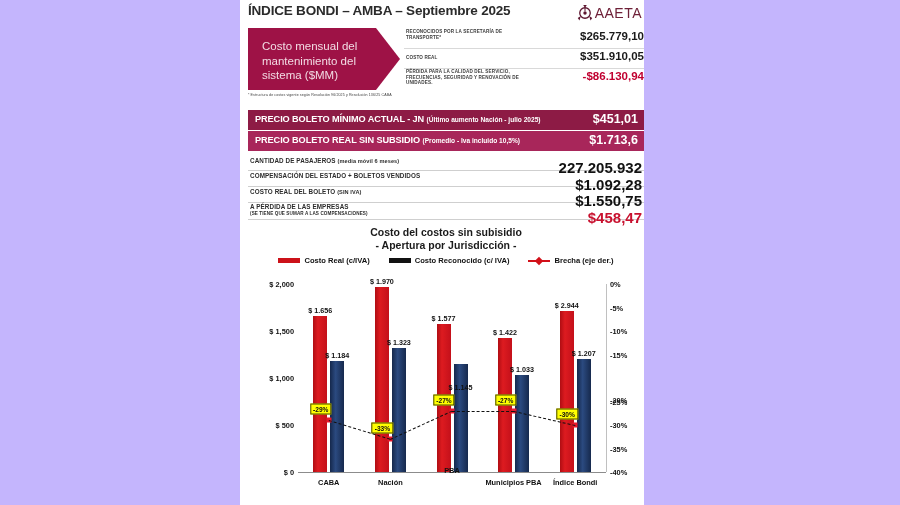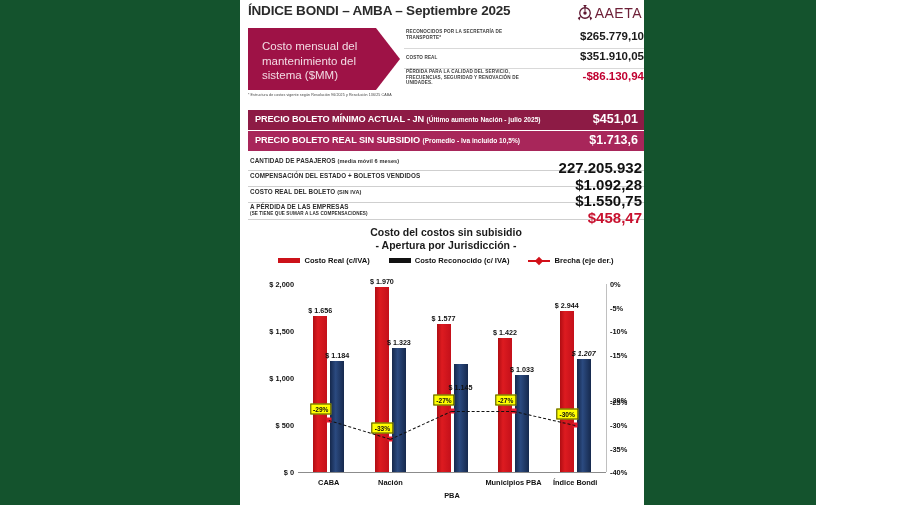--- a/index.html
+++ b/index.html
@@ -1,21 +1,21 @@
 <!DOCTYPE html>
 <html><head>
 <meta charset="utf-8">
 <style>
   html,body{margin:0;padding:0;}
   body{
     width:900px;height:505px;background:#ffffff;
     font-family:"Liberation Sans",sans-serif;
     overflow:hidden;position:relative;
   }
-  .page{position:absolute;left:0;top:0;width:816px;height:505px;background:#14532d;}
+  .page{position:absolute;left:0;top:0;width:900px;height:505px;background:#c4b5fd;}
   .sheet{position:absolute;left:240px;top:0;width:404px;height:505px;background:#fff;}
 
   
   .hdr{position:absolute;left:0;top:0;width:404px;height:26px;}
   .hdr-title{
     position:absolute;left:8px;top:3px;
     font-size:13.5px;font-weight:bold;color:#2b2b2b;
     letter-spacing:-0.2px;white-space:nowrap;
   }
   .logo{position:absolute;right:2px;top:4px;height:18px;display:flex;align-items:center;gap:2px;}
@@ -221,32 +221,32 @@
           <div class="vlab" style="left: 128.9px; width: 44px; top: 63.638px;">$ 1.323</div>
           <div class="mk" style="left: 142.4px; top: 165.1px;"></div>
           <div class="badge" style="left: 134.4px; top: 154.1px;">-33%</div>
           <div class="cat" style="left: 106.4px; width: 72px; top: 204px;">Nación</div>
           <div class="bar red" style="left: 188.5px; width: 14px; height: 148.238px; bottom: 29px;"></div>
           <div class="vlab" style="left: 173.5px; width: 44px; top: 39.762px;">$ 1.577</div>
           <div class="bar nav" style="left: 205.5px; width: 14px; height: 107.63px; bottom: 29px;"></div>
           <div class="vlab" style="left: 190.5px; width: 44px; top: 97px; margin-top: 12px;">$ 1.145</div>
           <div class="mk" style="left: 204px; top: 136.9px;"></div>
           <div class="badge" style="left: 196px; top: 125.9px;">-27%</div>
-          <div class="cat" style="left: 168px; width: 72px; top: 217px;">PBA</div>
+          <div class="cat" style="left: 168px; width: 72px; top: 192px;">PBA</div>
           <div class="bar red" style="left: 250.1px; width: 14px; height: 133.668px; bottom: 29px;"></div>
           <div class="vlab" style="left: 235.1px; width: 44px; top: 54.332px;">$ 1.422</div>
           <div class="bar nav" style="left: 267.1px; width: 14px; height: 97.102px; bottom: 29px;"></div>
           <div class="vlab" style="left: 252.1px; width: 44px; top: 90.898px;">$ 1.033</div>
           <div class="mk" style="left: 265.6px; top: 136.9px;"></div>
           <div class="badge" style="left: 257.6px; top: 125.9px;">-27%</div>
           <div class="cat" style="left: 229.6px; width: 72px; top: 204px;">Municipios PBA</div>
           <div class="bar red" style="left: 311.7px; width: 14px; height: 161.116px; bottom: 29px;"></div>
           <div class="vlab" style="left: 296.7px; width: 44px; top: 26.884px;">$ 2.944</div>
           <div class="bar nav" style="left: 328.7px; width: 14px; height: 113.458px; bottom: 29px;"></div>
-          <div class="vlab" style="left: 313.7px; width: 44px; top: 74.542px; font-style: italic;">$ 1.207</div>
+          <div class="vlab" style="left: 313.7px; width: 44px; top: 74.542px;">$ 1.207</div>
           <div class="mk" style="left: 327.2px; top: 151px;"></div>
           <div class="badge" style="left: 319.2px; top: 140px;">-30%</div>
           <div class="cat" style="left: 291.2px; width: 72px; top: 204px;">Índice Bondi</div>
           <div class="dash" style="left: 80.8px; top: 146.3px; width: 64.405px; transform: rotate(16.9719deg);"></div>
           <div class="dash" style="left: 142.4px; top: 165.1px; width: 67.7481px; transform: rotate(-24.5979deg);"></div>
           <div class="dash" style="left: 204px; top: 136.9px; width: 61.6px; transform: rotate(0deg);"></div>
           <div class="dash" style="left: 265.6px; top: 136.9px; width: 63.1931px; transform: rotate(12.8927deg);"></div>
         </div>
   </div>
 

